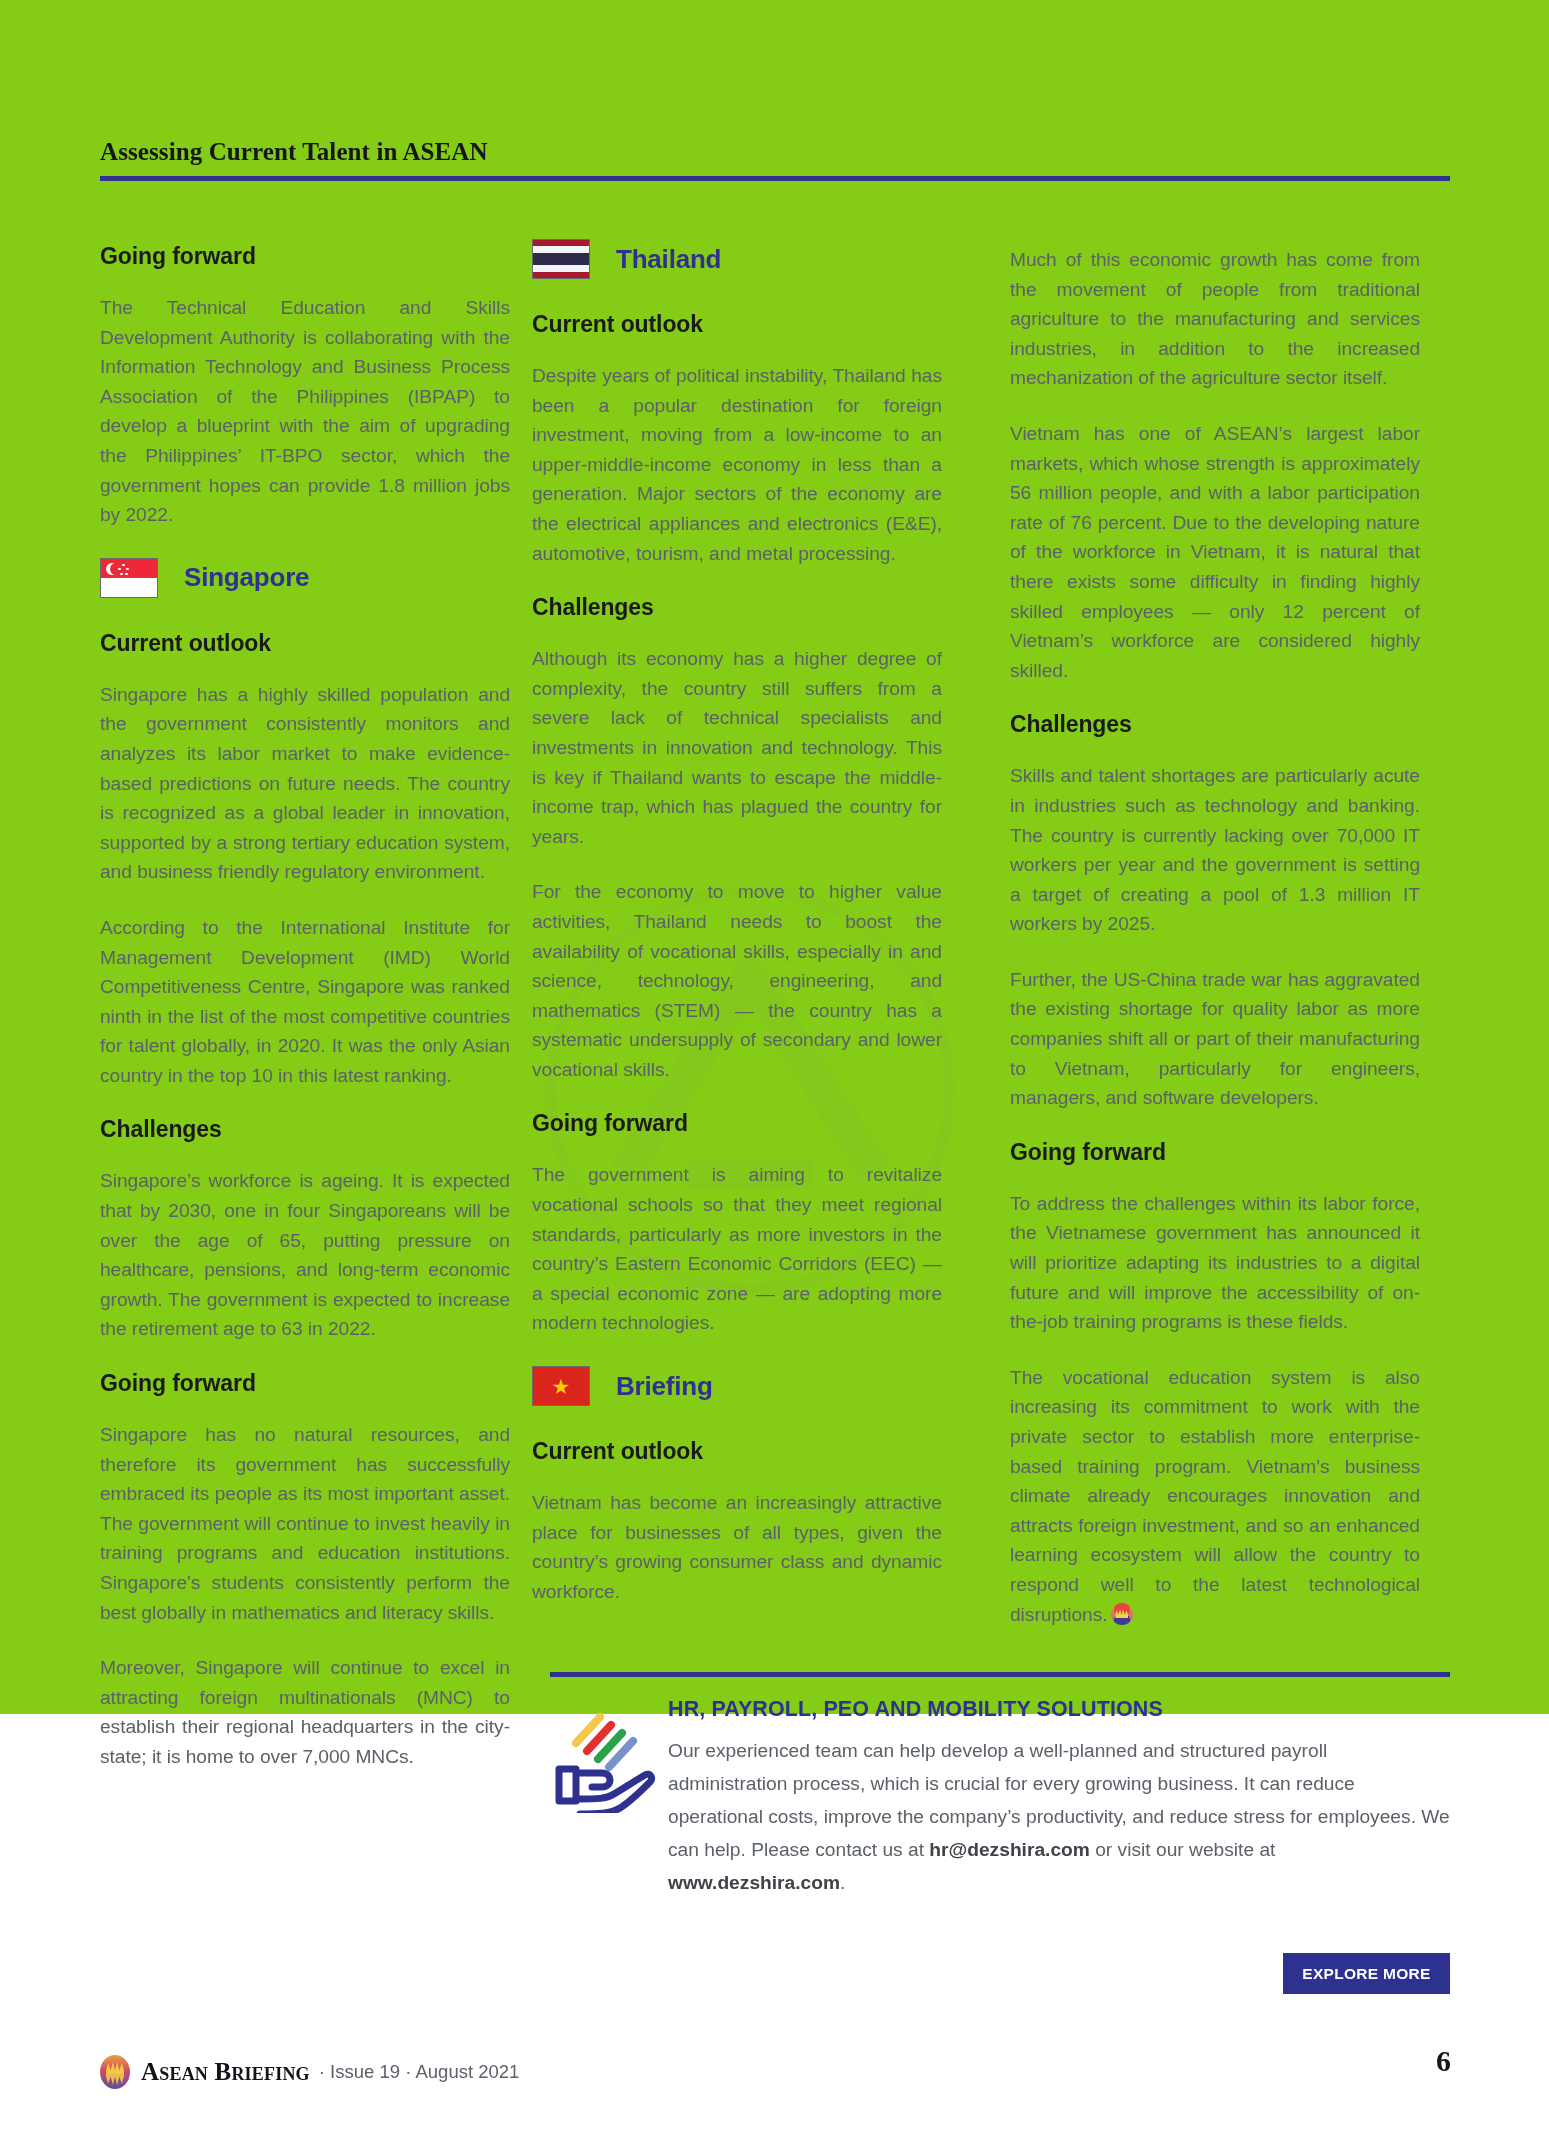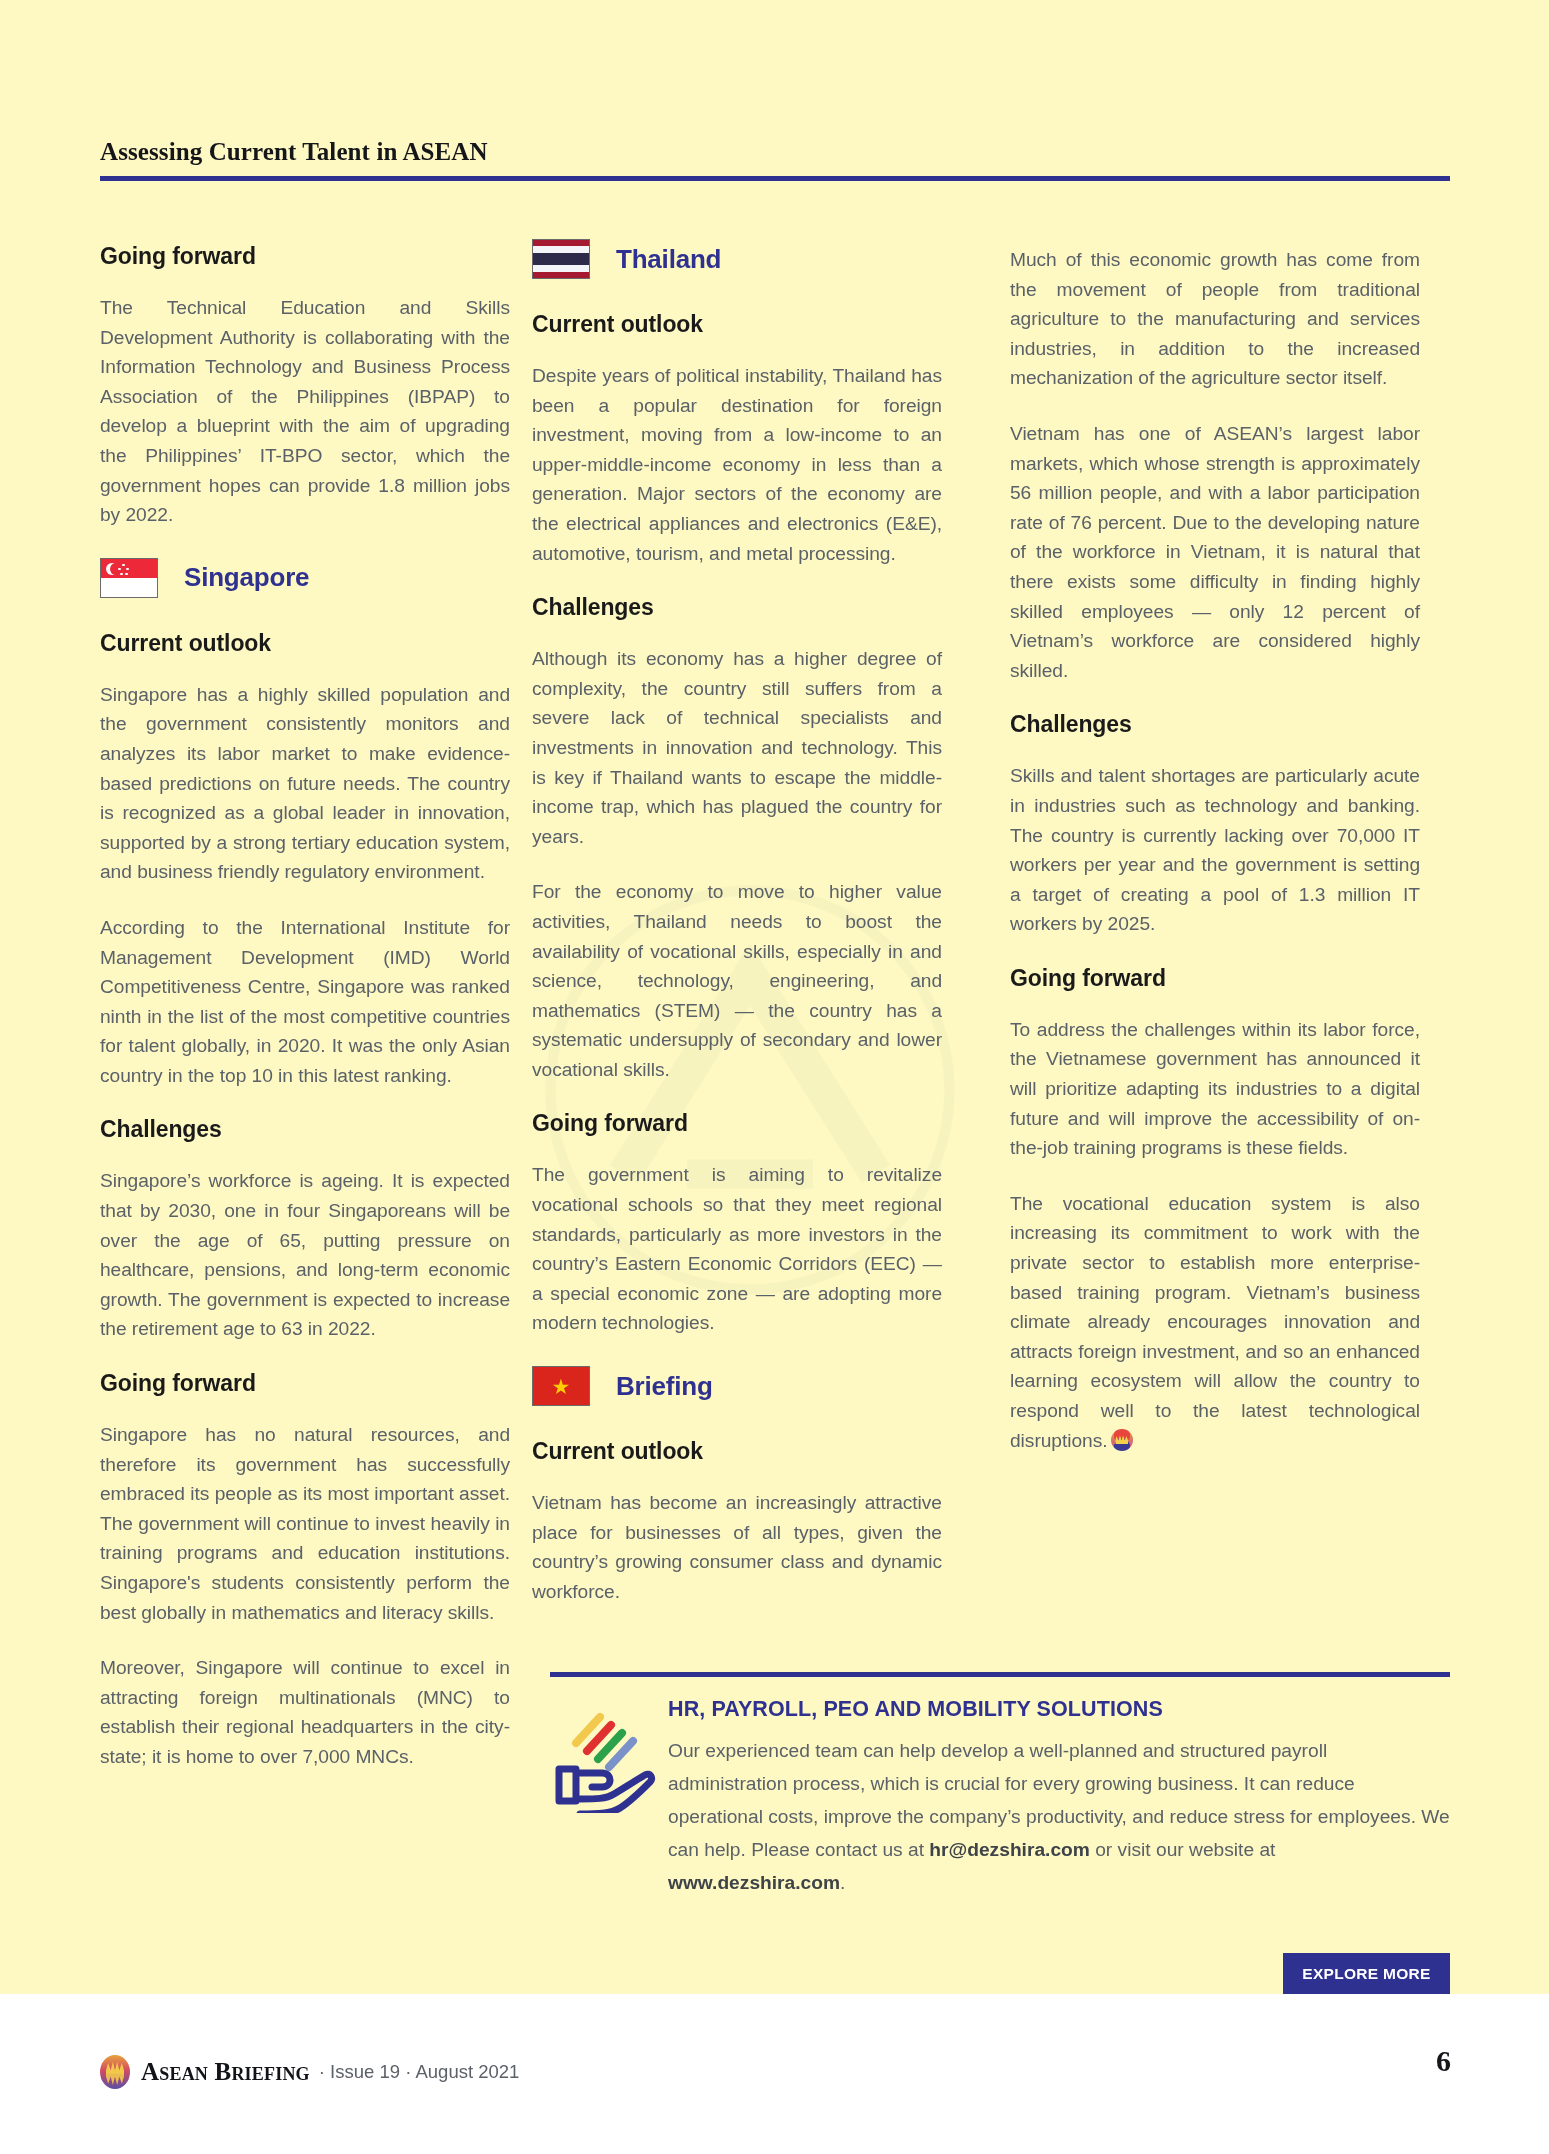--- a/index.html
+++ b/index.html
@@ -13,22 +13,22 @@
     position: relative;
     font-family: "Liberation Sans", sans-serif;
     overflow: hidden;
   }
 
   
   .page {
     position: absolute;
     left: 0; top: 0;
     width: 1549px;
-    height: 1994px;
-    background: #fef9c3;
+    height: 1714px;
+    background: #84cc16;
   }
 
   
   .watermark {
     position: absolute;
     left: 540px;
     top: 880px;
     width: 420px;
     height: 420px;
     opacity: 0.05;
@@ -369,20 +369,21 @@
       <p class="body last">Vietnam has become an increasingly attractive place for businesses of all types, given the country’s growing consumer class and dynamic workforce.</p>
     </div>
 
     <div class="col col-3">
 
       <p class="body" style="margin-top:2px;">Much of this economic growth has come from the movement of people from traditional agriculture to the manufacturing and services industries, in addition to the increased mechanization of the agriculture sector itself.</p>
       <p class="body">Vietnam has one of ASEAN’s largest labor markets, which whose strength is approximately 56 million people, and with a labor participation rate of 76 percent. Due to the developing nature of the workforce in Vietnam, it is natural that there exists some difficulty in finding highly skilled employees — only 12 percent of Vietnam’s workforce are considered highly skilled.</p>
 
       <h3 class="sec">Challenges</h3>
       <p class="body">Skills and talent shortages are particularly acute in industries such as technology and banking. The country is currently lacking over 70,000 IT workers per year and the government is setting a target of creating a pool of 1.3 million IT workers by 2025.</p>
+      <p class="body">Further, the US-China trade war has aggravated the existing shortage for quality labor as more companies shift all or part of their manufacturing to Vietnam, particularly for engineers, managers, and software developers.</p>
 
       <h3 class="sec"> Going forward</h3>
       <p class="body">To address the challenges within its labor force, the Vietnamese government has announced it will prioritize adapting its industries to a digital future and will improve the accessibility of on-the-job training programs is these fields.</p>
       <p class="body">
         <span>The vocational education system is also increasing its commitment to work with the private sector to establish more enterprise-based training program. Vietnam’s business climate already encourages innovation and attracts foreign investment, and so an enhanced learning ecosystem will allow the country to respond well to the latest technological disruptions.</span><span class="asean-glyph"></span>
       </p>
     </div>
   </div>
 
   <div class="rule-promo"></div>

